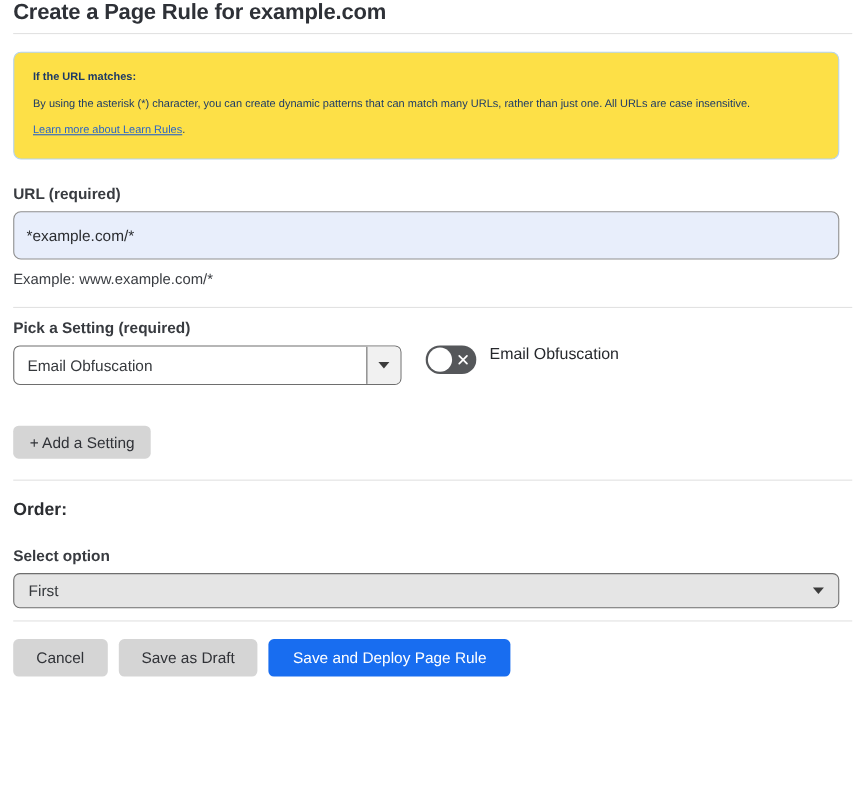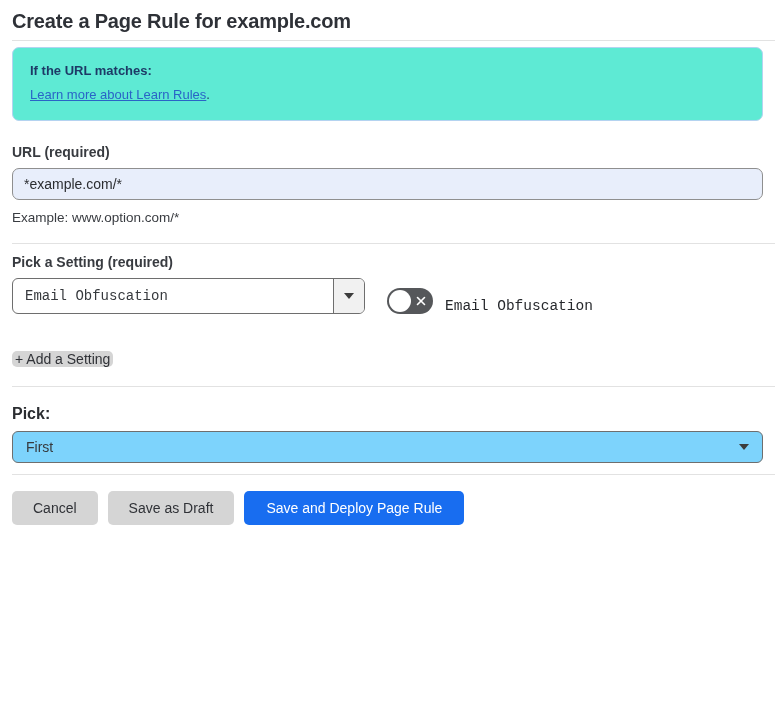--- a/index.html
+++ b/index.html
@@ -5,42 +5,42 @@
   * { box-sizing: border-box; margin: 0; padding: 0; }
   html, body { width: 775px; background: #ffffff; }
   body {
     font-family: "Liberation Sans", "DejaVu Sans", sans-serif;
     color: #36393e;
     -webkit-font-smoothing: antialiased;
   }
   .page { width: 775px; min-height: 717px; padding: 0 12px 14px 12px; }
 
   .page-title {
-    padding-top: 10px;
+    padding-top: 0;
     font-size: 20px;
     font-weight: 700;
     color: #2e3137;
     letter-spacing: -0.2px;
   }
 
   .divider {
     border: none;
     border-top: 1px solid #e2e2e2;
     height: 0;
     margin-right: -12px;
   }
   .divider.under-title { margin-top: 7px; }
 
   .info-box {
-    margin-top: 6px;
-    background: #5eead4;
+    margin-top: 16px;
+    background: #fde047;
     border: 1px solid #b4d3f0;
     border-radius: 7px;
     padding: 11px 17px 13px 17px;
-    font-size: 13px;
+    font-size: 10px;
     line-height: 24px;
     color: #1d3a66;
   }
   .info-heading { font-weight: 700; }
   .info-link {
     color: #2a64c6;
     text-decoration: underline;
     cursor: pointer;
   }
 
@@ -48,21 +48,21 @@
     display: block;
     font-size: 14px;
     color: #383b40;
     font-weight: bold;
   }
   .label-url { margin-top: 23px; }
 
   .url-input {
     margin-top: 8px;
     width: 100%;
-    height: 32px;
+    height: 44px;
     background: #e8eefb;
     border: 1px solid #8f8f8f;
     border-radius: 7px;
     padding: 0 11px;
     font-family: inherit;
     font-size: 14px;
     color: #2b2d31;
     outline: none;
   }
 
@@ -71,21 +71,21 @@
   .divider.after-url { margin-top: 15px; }
 
   .section-heading {
     margin-top: 22px;
     font-size: 16px;
     font-weight: 700;
     color: #2b2d31;
   }
   .label-picker { margin-top: 10px; }
 
-  .setting-row { margin-top: 8px; display: flex; align-items: flex-end; font-family: Liberation Mono, monospace; }
+  .setting-row { margin-top: 8px; display: flex; align-items: flex-start; }
 
   .select-box {
     display: flex;
     align-items: stretch;
     height: 36px;
     width: 353px;
     background: #ffffff;
     border: 1px solid #6e6e6e;
     border-radius: 6px;
     overflow: hidden;
@@ -144,35 +144,35 @@
     border: none;
     border-radius: 5px;
     cursor: pointer;
     white-space: nowrap;
   }
   .btn-gray { background: #d5d5d5; color: #303237; }
 
   .add-setting-btn {
     display: block;
     margin-top: 37px;
-    height: 16px;
-    padding: 0 3px;
+    height: 30px;
+    padding: 0 15px;
   }
 
   .divider.after-add { margin-top: 19px; }
   .order-heading { margin-top: 18px; }
   .label-order { margin-top: 24px; }
 
   .order-select {
     margin-top: 8px;
     width: 100%;
     height: 32px;
     border: 1px solid #6e6e6e;
     border-radius: 6px;
-    background: #7dd3fc;
+    background: #e5e5e5;
     display: flex;
     align-items: center;
     justify-content: space-between;
     padding: 0 13px;
     cursor: pointer;
   }
   .order-select .select-text { font-size: 14px; color: #36393d; }
 
   .order-helper { margin-top: 6px; }
 
@@ -187,26 +187,27 @@
 </head>
 <body>
 
 <div class="page">
 
   <h1 class="page-title">Create a Page Rule for example.com</h1>
   <hr class="divider under-title">
 
   <div class="info-box">
     <div class="info-heading">If the URL matches:</div>
+    <div class="info-body">By using the asterisk (*) character, you can create dynamic patterns that can match many URLs, rather than just one. All URLs are case insensitive.</div>
     <div class="info-link-line"><a class="info-link">Learn more about Learn Rules</a><span>.</span></div>
   </div>
 
   <label class="field-label label-url">URL (required)</label>
   <input class="url-input" type="text" value="*example.com/*" style="">
-  <div class="helper">Example: www.option.com/*</div>
+  <div class="helper">Example: www.example.com/*</div>
 
   <hr class="divider after-url">
 
 
   <label class="field-label label-picker">Pick a Setting (required)</label>
 
   <div class="setting-row">
     <div class="select-box">
       <span class="select-value">Email Obfuscation</span>
       <span class="select-arrow-seg">
@@ -220,22 +221,23 @@
         <line x1="10.5" y1="3.5" x2="3.5" y2="10.5" stroke="#ffffff" stroke-width="1.6" stroke-linecap="round"></line>
       </svg>
     </div>
     <span class="toggle-label">Email Obfuscation</span>
   </div>
 
   <button class="btn btn-gray add-setting-btn">+ Add a Setting</button>
 
   <hr class="divider after-add">
 
-  <h2 class="section-heading order-heading">Pick:</h2>
-
+  <h2 class="section-heading order-heading">Order:</h2>
+
+  <label class="field-label label-order">Select option</label>
 
   <div class="order-select">
     <span class="select-text">First</span>
     <i class="caret"></i>
   </div>
 
 
   <hr class="divider before-footer">
 
   <div class="footer">

